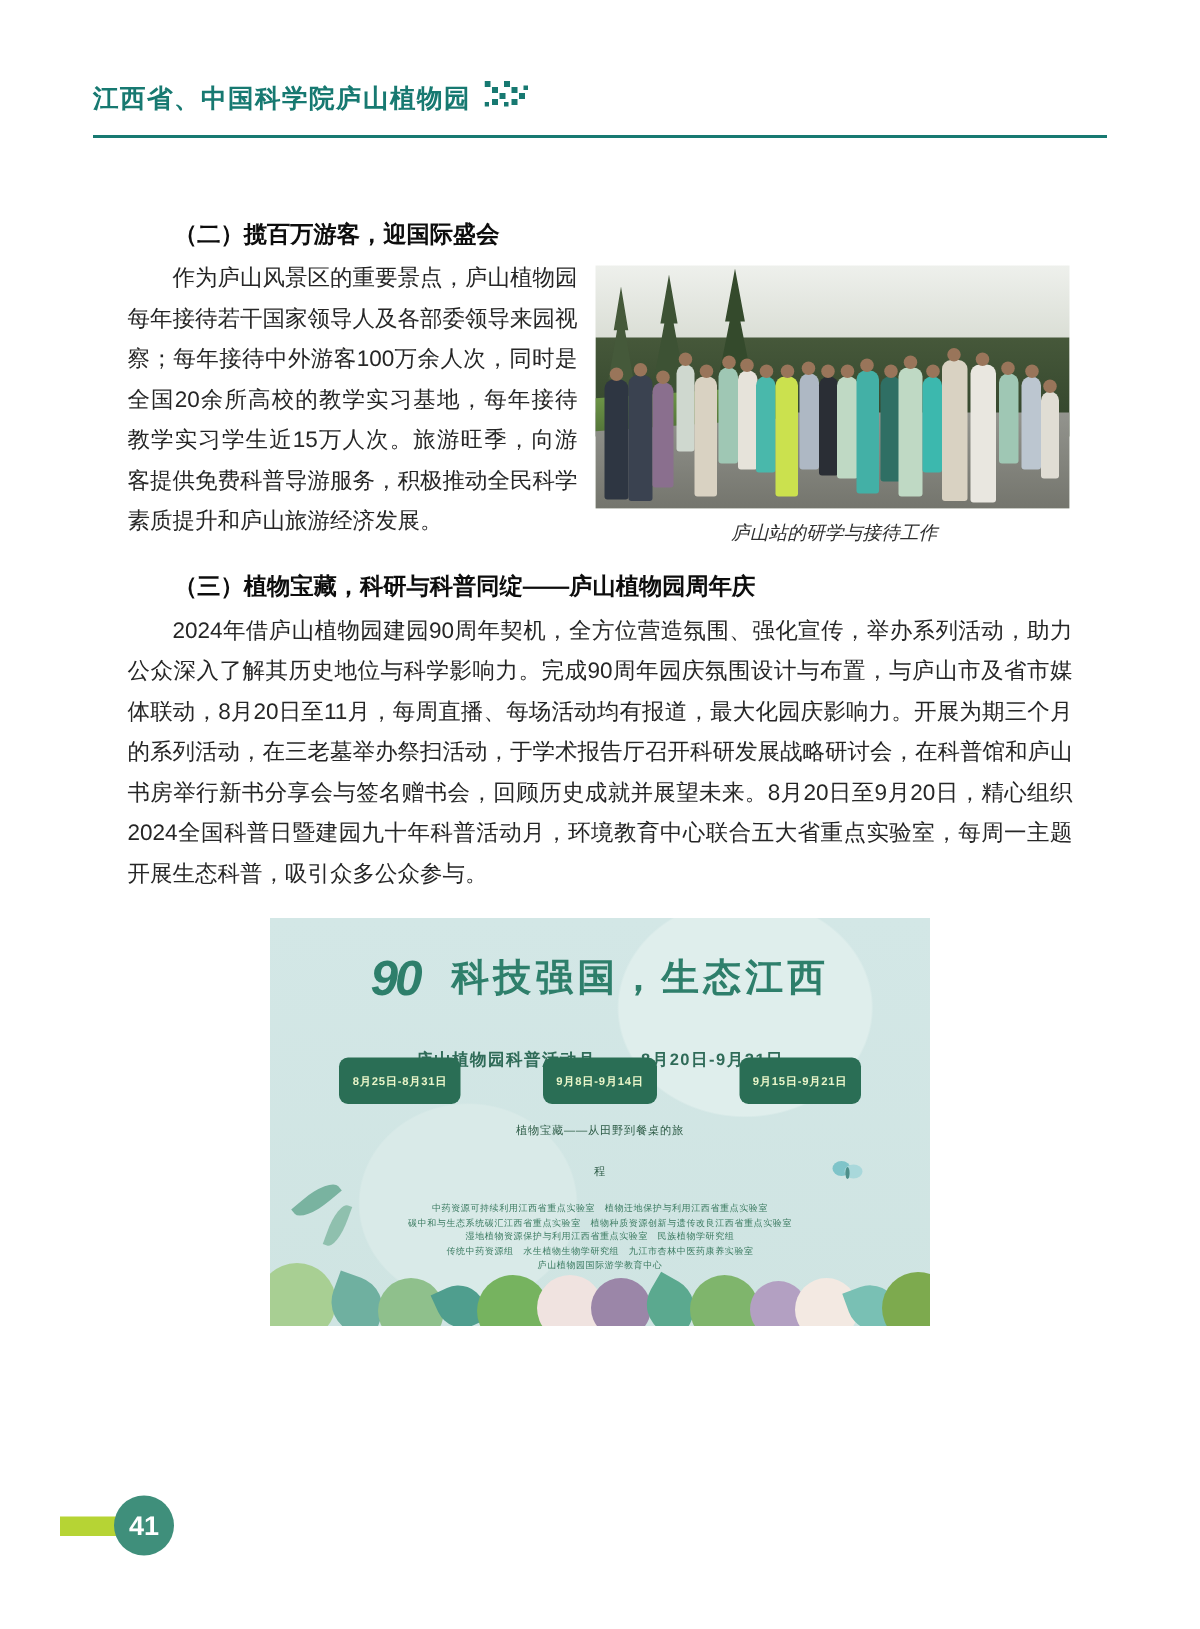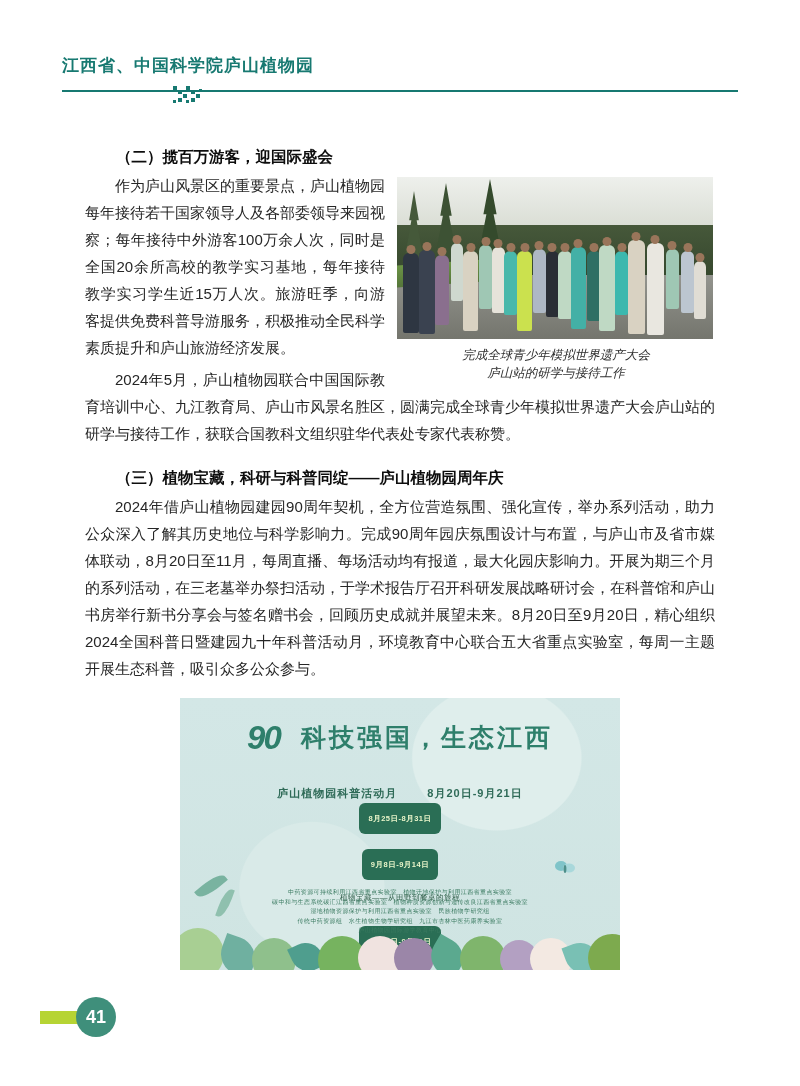--- a/index.html
+++ b/index.html
@@ -3,21 +3,21 @@
 <meta charset="utf-8">
 <style>
   * { margin:0; padding:0; box-sizing:border-box; }
   body { background:#ffffff; }
   .page {
     position:relative; width:800px; height:1086px; margin:0 auto;
     background:#ffffff; overflow:hidden;
     font-family:"Liberation Sans", sans-serif; color:#222;
   }
   
-  .header { position:absolute; left:62px; top:54px; display:flex; align-items:center; gap:9px;flex-direction:column; }
+  .header { position:absolute; left:62px; top:54px; display:flex; align-items:center; gap:9px; }
   .header-title { color:#177971; font-size:17px; font-weight:bold; letter-spacing:1px; }
   .header-rule { position:absolute; left:62px; top:90px; width:676px; height:2px; background:#177971; }
   .header-mark { display:inline-block; }
   
   .content {
     position:absolute; left:85px; top:126px; width:630px;
     font-size:15px; line-height:27px; text-align:justify; color:#262626;
   }
   .sec-heading { font-weight:bold; color:#0d0d0d; text-indent:2em; margin:17px 0 2px 0; font-size:15.5px; }
   .para { text-indent:2em; margin-bottom:5px; }
@@ -61,22 +61,22 @@
       linear-gradient(#d3e7e6, #cfe4e2);
     overflow:hidden;
   }
   .p-head { position:absolute; left:0; right:0; top:26px; text-align:center; white-space:nowrap; }
   .p-logo { display:inline-block; font-size:33px; font-weight:800; font-style:italic;
     color:#2e7f6b; margin-right:17px; vertical-align:-3px; letter-spacing:-2px; }
   .p-title { display:inline-block; font-size:25px; font-weight:700; color:#2e7f6b; letter-spacing:3px; }
   .p-sub { position:absolute; left:0; right:0; top:82px; text-align:center;
     font-size:11px; font-weight:bold; color:#2f6b58; letter-spacing:1px; }
   .p-sub .gap { display:inline-block; width:26px; }
-  .p-grid { position:absolute; left:30px; top:104px; width:380px;
-    display:grid; grid-template-columns:1fr; row-gap:14px; column-gap:20px; }
+  .p-grid { position:absolute; left:30px; top:93px; width:380px;
+    display:grid; grid-template-columns:1fr 1fr 1fr; row-gap:14px; column-gap:20px; }
   .p-cell { text-align:center; }
   .p-badge { display:inline-block; background:#2a6e55; color:#e9f5c9;
     font-size:7.5px; font-weight:bold; padding:2px 9px; border-radius:6px; letter-spacing:0.5px; }
   .p-desc { margin-top:4px; font-size:7.5px; color:#2f5d48; letter-spacing:0.5px; }
   .p-orgs { position:absolute; left:0; right:0; top:190px; text-align:center;
     font-size:6px; line-height:9.5px; color:#3a7a60; letter-spacing:0.4px; }
   .p-flowers { position:absolute; left:0; right:0; bottom:0; height:46px; }
   .fl { position:absolute; border-radius:50%; }
   .leafshape { border-radius:0 60% 0 60%; }
   .p-leaf { position:absolute; background:#79b3a0; border-radius:0 70% 0 70%; }
@@ -149,26 +149,24 @@
             <span class="p1" style="left:64%; bottom:8px;  width:16px; height:86px; background:#bfd9c4;"></span>
             <span class="p1" style="left:69%; bottom:24px; width:13px; height:64px; background:#3cb8ae;"></span>
             <span class="p1" style="left:73%; bottom:5px;  width:17px; height:94px; background:#d9d2c2;"></span>
             <span class="p1" style="left:79%; bottom:4px;  width:17px; height:92px; background:#e9e7e0;"></span>
             <span class="p1" style="left:85%; bottom:30px; width:13px; height:60px; background:#9fc7b4;"></span>
             <span class="p1" style="left:90%; bottom:26px; width:13px; height:62px; background:#bcc6d0;"></span>
             <span class="p1" style="left:94%; bottom:20px; width:12px; height:58px; background:#e0ddd4;"></span>
           </div>
         </div>
         <div class="photo-caption">
-          <div>完成全球青少年模拟世界遗产大会</div>
           <div>庐山站的研学与接待工作</div>
         </div>
       </div>
       <p class="para">作为庐山风景区的重要景点，庐山植物园每年接待若干国家领导人及各部委领导来园视察；每年接待中外游客100万余人次，同时是全国20余所高校的教学实习基地，每年接待教学实习学生近15万人次。旅游旺季，向游客提供免费科普导游服务，积极推动全民科学素质提升和庐山旅游经济发展。</p>
-      <p class="para">2024年5月，庐山植物园联合中国国际教育培训中心、九江教育局、庐山市风景名胜区，圆满完成全球青少年模拟世界遗产大会庐山站的研学与接待工作，获联合国教科文组织驻华代表处专家代表称赞。</p>
     </div>
 
     <div class="sec-heading">（三）植物宝藏，科研与科普同绽——庐山植物园周年庆</div>
     <p class="para">2024年借庐山植物园建园90周年契机，全方位营造氛围、强化宣传，举办系列活动，助力公众深入了解其历史地位与科学影响力。完成90周年园庆氛围设计与布置，与庐山市及省市媒体联动，8月20日至11月，每周直播、每场活动均有报道，最大化园庆影响力。开展为期三个月的系列活动，在三老墓举办祭扫活动，于学术报告厅召开科研发展战略研讨会，在科普馆和庐山书房举行新书分享会与签名赠书会，回顾历史成就并展望未来。8月20日至9月20日，精心组织2024全国科普日暨建园九十年科普活动月，环境教育中心联合五大省重点实验室，每周一主题开展生态科普，吸引众多公众参与。</p>
 
     <div class="poster">
       <div class="p-head">
         <span class="p-logo">90</span>
         <span class="p-title">科技强国，生态江西</span>
       </div>

